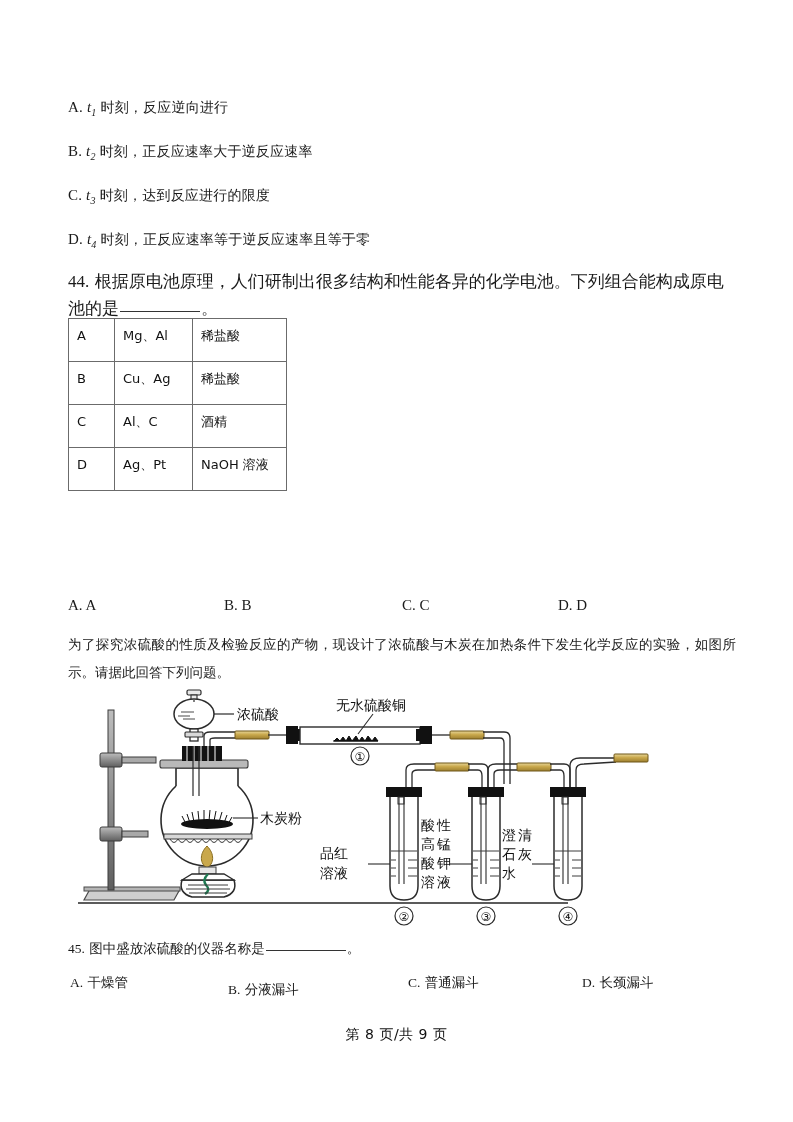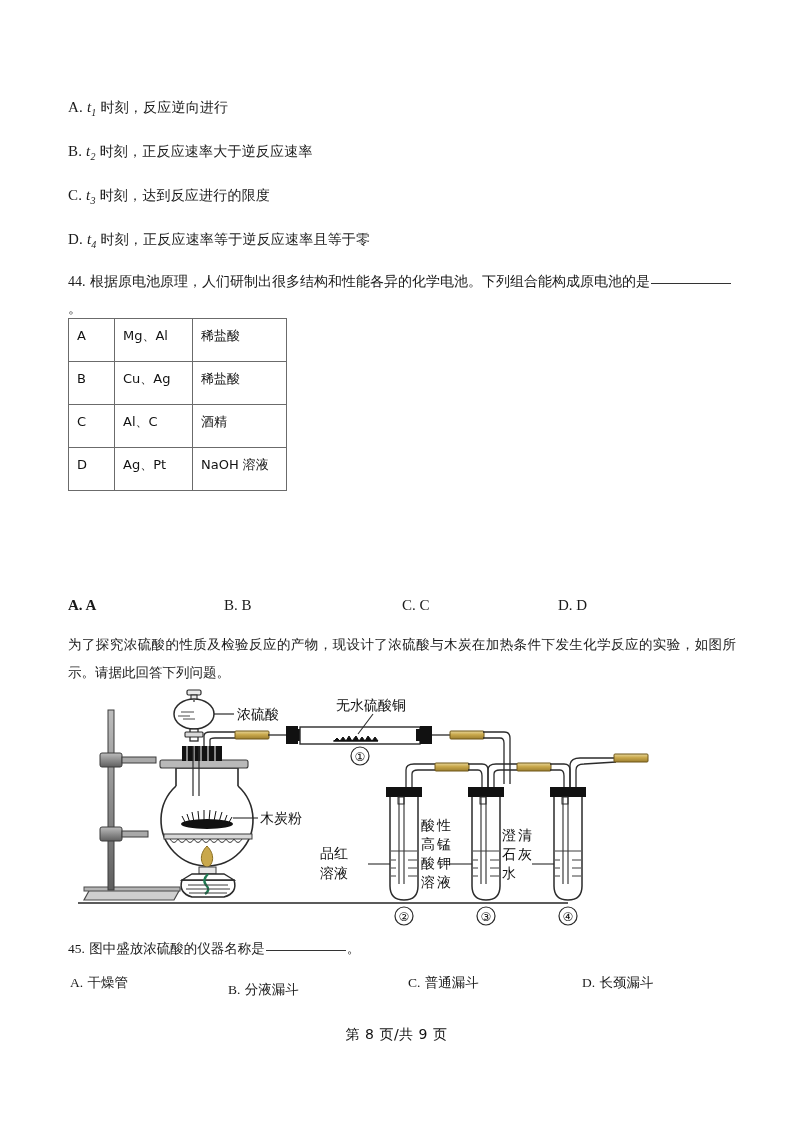--- a/index.html
+++ b/index.html
@@ -63,21 +63,21 @@
 
   
   .q44 {
     position: absolute;
     left: 0;
     top: 268px;
     width: 668px;
   }
   .q44 .para {
     font-family: "DejaVu Sans", sans-serif;
-    font-size: 14px;
+    font-size: 17px;
     line-height: 26px;
     color: #1a1a1a;
   }
   .blankline {
     display: inline-block;
     width: 80px;
     border-bottom: 1.3px solid #333;
     vertical-align: 2px;
     margin: 0 1px;
   }
@@ -114,21 +114,21 @@
     top: 597px;
     width: 668px;
     height: 20px;
   }
   .ansrow span {
     position: absolute;
     font-family: "Liberation Serif", serif;
     font-size: 15px;
     color: #1a1a1a;
   }
-  .ansrow .a1 { left: 0px; font-weight: bold; }
+  .ansrow .a1 { left: 0px; }
   .ansrow .a2 { left: 156px; }
   .ansrow .a3 { left: 334px; }
   .ansrow .a4 { left: 490px; }
 
   
   .intro {
     position: absolute;
     left: 0;
     top: 630px;
     width: 668px;

